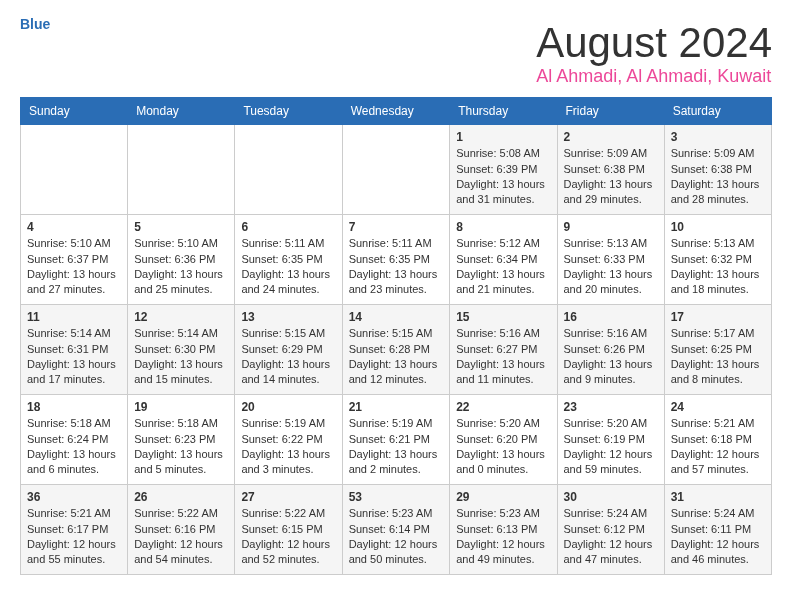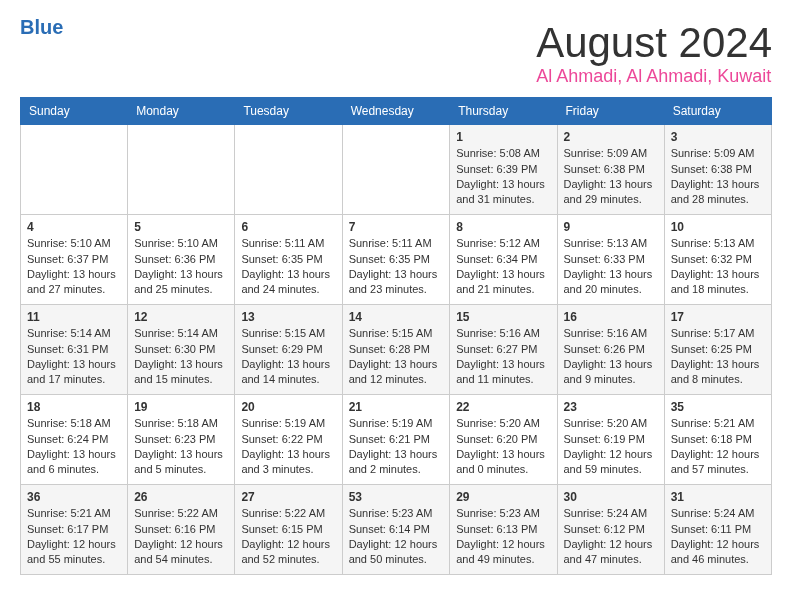--- a/index.html
+++ b/index.html
@@ -87,21 +87,21 @@
     }
     .empty-cell {
       background: #fff !important;
     }
   </style>
 </head>
 <body>
 
 <div class="header-section">
   <div class="logo">
-    <span style="font-size:20px;font-weight:bold;color:#2a6db5;margin-top:-4px;">Blue</span>
+    <span style="font-size:14px;font-weight:bold;color:#2a6db5;margin-top:-4px;">Blue</span>
   </div>
   <div class="title-section">
     <div class="month-title">August 2024</div>
     <div class="location-title">Al Ahmadi, Al Ahmadi, Kuwait</div>
   </div>
 </div>
 
 <table class="calendar-table">
   <thead>
     <tr>
@@ -212,21 +212,21 @@
         </td>
         <td>
           <span class="day-number">22</span>
           <div class="day-info">Sunrise: 5:20 AM<br>Sunset: 6:20 PM<br>Daylight: 13 hours and 0 minutes.</div>
         </td>
         <td>
           <span class="day-number">23</span>
           <div class="day-info">Sunrise: 5:20 AM<br>Sunset: 6:19 PM<br>Daylight: 12 hours and 59 minutes.</div>
         </td>
         <td>
-          <span class="day-number">35</span>
+          <span class="day-number">24</span>
           <div class="day-info">Sunrise: 5:21 AM<br>Sunset: 6:18 PM<br>Daylight: 12 hours and 57 minutes.</div>
         </td>
       </tr>
       <tr>
         <td>
           <span class="day-number">36</span>
           <div class="day-info">Sunrise: 5:21 AM<br>Sunset: 6:17 PM<br>Daylight: 12 hours and 55 minutes.</div>
         </td>
         <td>
           <span class="day-number">26</span>

